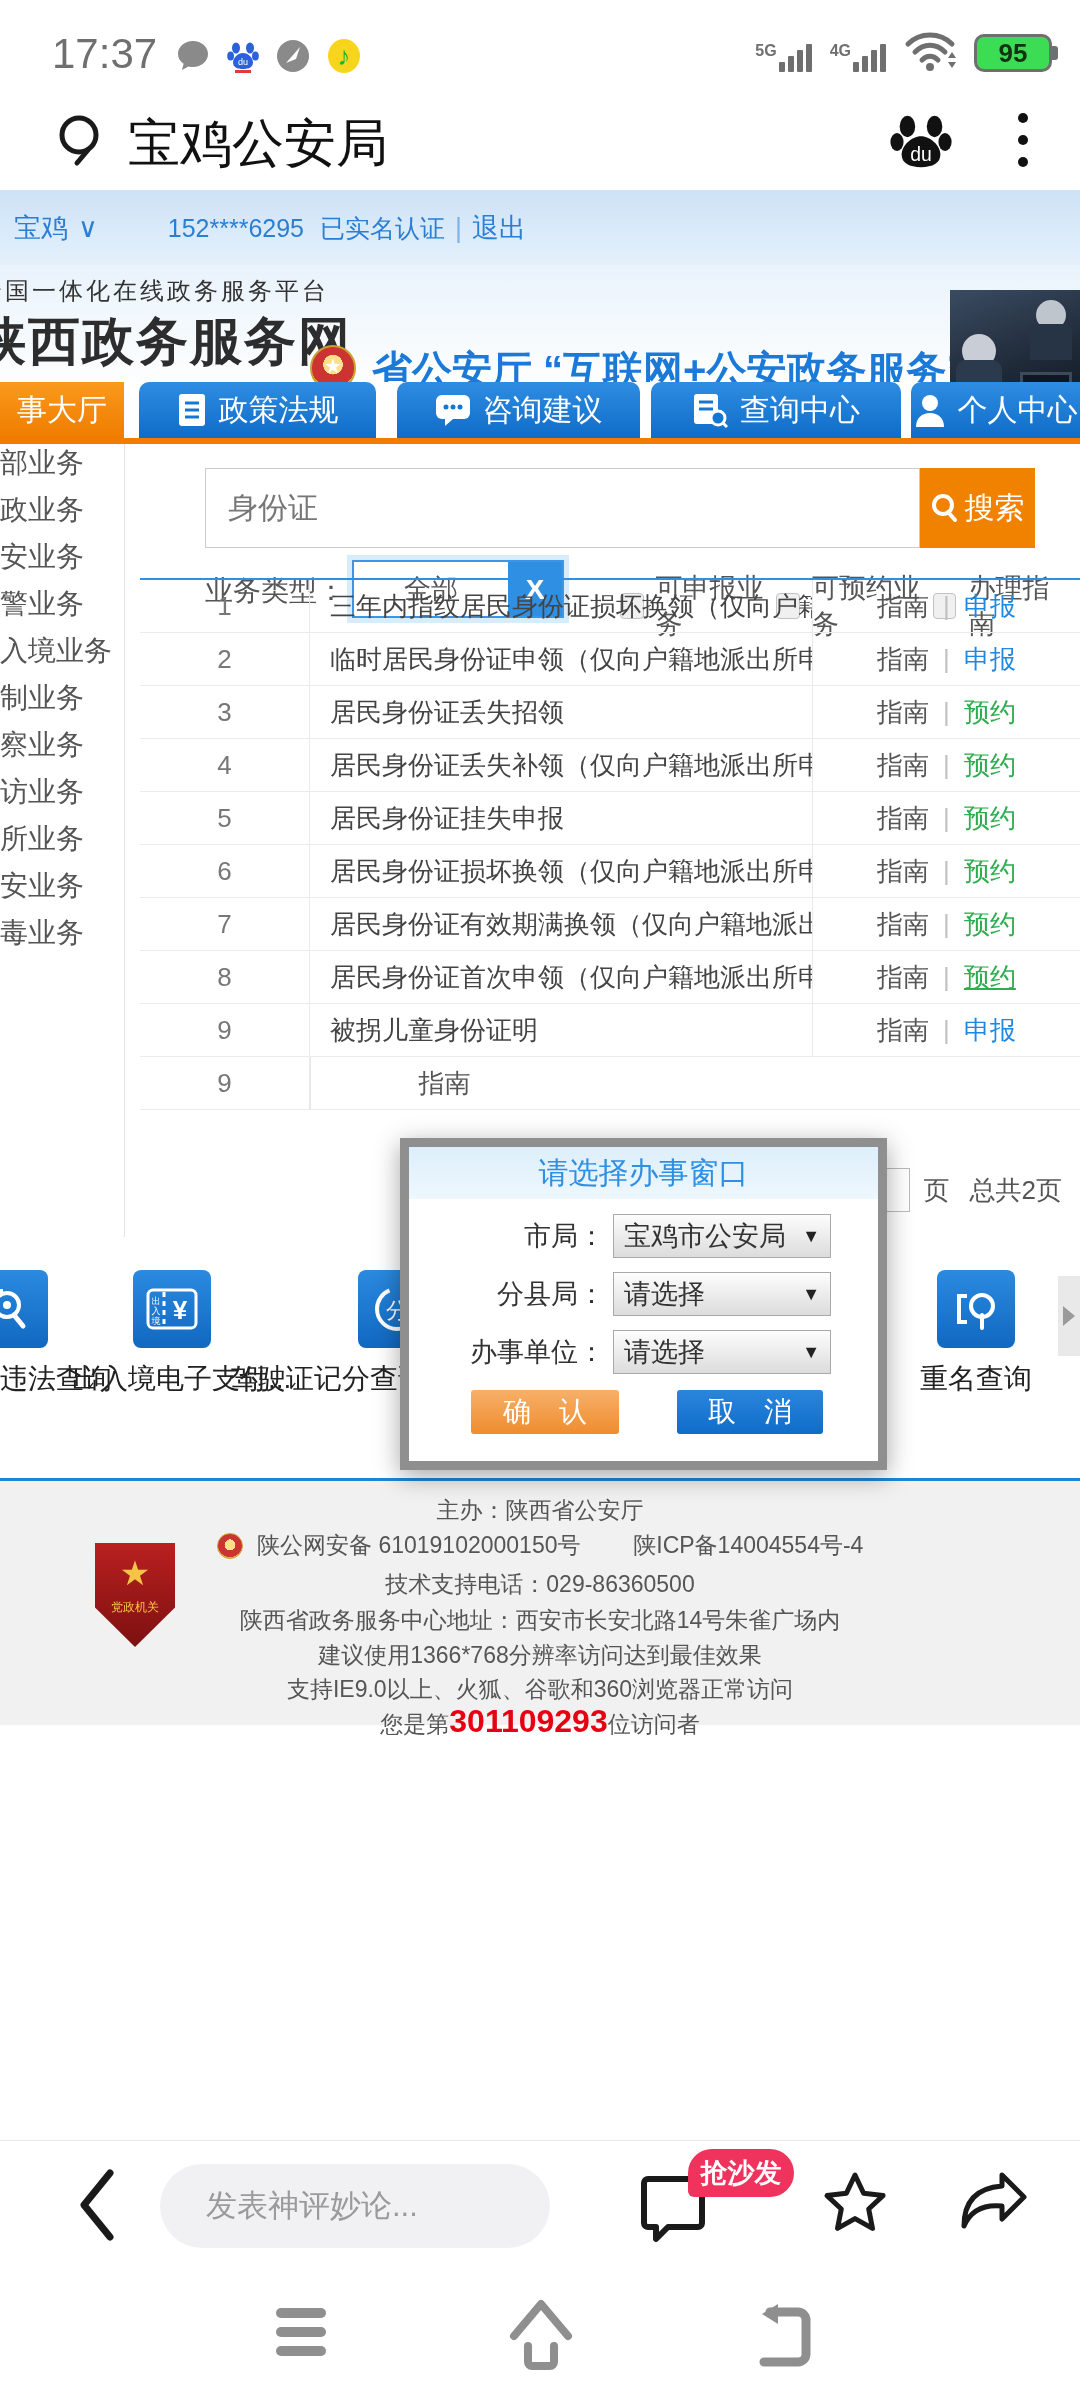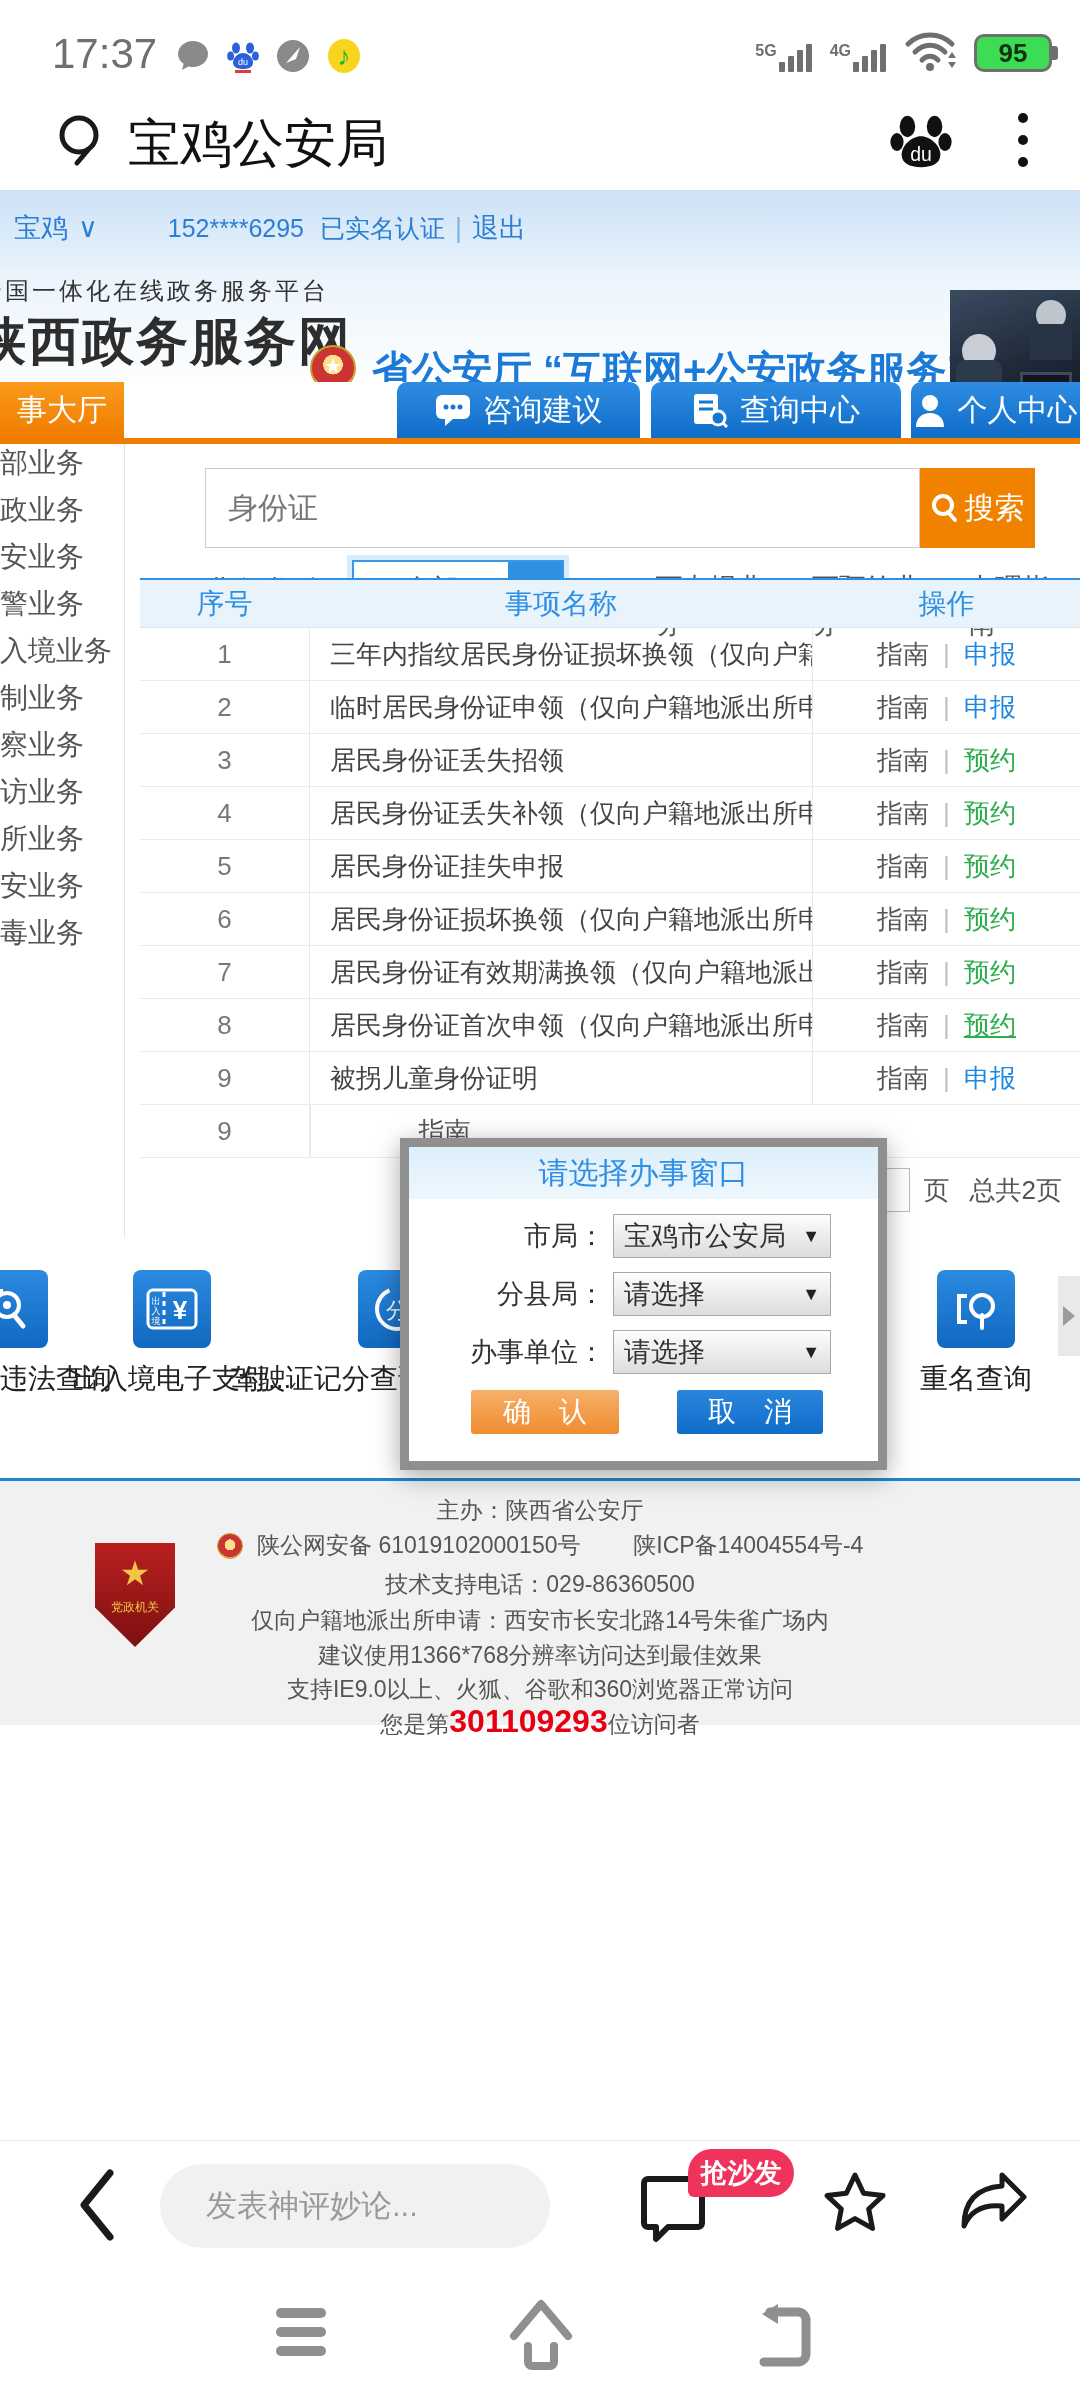--- a/index.html
+++ b/index.html
@@ -233,20 +233,29 @@
       <span class="ph1"></span>
       <span class="ph2"></span>
       <span class="mon"></span>
     </div>
 
   <div class="tabs">
     <div class="tabline"></div>
     <div class="tab active" style="left:0;width:124px">
       <span>事大厅</span>
     </div>
+    <div class="tab" style="left:139px;width:237px">
+      <svg width="30" height="36" viewBox="0 0 30 36">
+          <rect x="2" y="2" width="26" height="32" rx="3" fill="#fff"></rect>
+          <line x1="8" y1="11" x2="22" y2="11" stroke="#1478d2" stroke-width="3"></line>
+          <line x1="8" y1="18" x2="22" y2="18" stroke="#1478d2" stroke-width="3"></line>
+          <line x1="8" y1="25" x2="22" y2="25" stroke="#1478d2" stroke-width="3"></line>
+        </svg>
+      <span>政策法规</span>
+    </div>
     <div class="tab" style="left:651px;width:250px">
       <svg width="36" height="36" viewBox="0 0 36 36">
           <rect x="2" y="2" width="24" height="30" rx="3" fill="#fff"></rect>
           <line x1="7" y1="10" x2="21" y2="10" stroke="#1478d2" stroke-width="3"></line>
           <line x1="7" y1="17" x2="21" y2="17" stroke="#1478d2" stroke-width="3"></line>
           <circle cx="26" cy="26" r="7" fill="#1478d2" stroke="#fff" stroke-width="3"></circle>
           <line x1="31" y1="31" x2="35" y2="35" stroke="#fff" stroke-width="3"></line>
         </svg>
       <span>查询中心</span>
     </div>
@@ -307,25 +316,20 @@
         <span class="cb"></span>
         <span>可预约业务</span>
       </label>
     <label class="filter">
         <span class="cb"></span>
         <span>办理指南</span>
       </label>
   </div>
 
   <div class="table">
-    <div class="trow thead">
-      <div class="c-no">序号</div>
-      <div class="c-name">事项名称</div>
-      <div class="c-act">操作</div>
-    </div>
     <div class="trow">
       <div class="c-no">1</div>
       <div class="c-name">三年内指纹居民身份证损坏换领（仅向户籍地派出所申请...</div>
       <div class="c-act">
           <span class="a-guide">指南</span>
           <span class="a-sep">|</span>
           <span class="a-apply">申报</span>
         </div>
     </div>
     <div class="trow">
@@ -491,21 +495,21 @@
       <span class="tag">党政机关</span>
     </div>
     <div class="f-line" style="top:14px">主办：陕西省公安厅</div>
     <div class="f-line" style="top:49px">
       <span class="f-emblem"></span>
       <span>陕公网安备 61019102000150号</span>
       <span style="display:inline-block;width:40px"></span>
       <span>陕ICP备14004554号-4</span>
     </div>
     <div class="f-line" style="top:88px">技术支持电话：029-86360500</div>
-    <div class="f-line" style="top:124px">仅向户籍地派出所申请：西安市长安北路14号朱雀广场内</div>
+    <div class="f-line" style="top:124px">陕西省政务服务中心地址：西安市长安北路14号朱雀广场内</div>
     <div class="f-line" style="top:159px">建议使用1366*768分辨率访问达到最佳效果</div>
     <div class="f-line" style="top:193px">支持IE9.0以上、火狐、谷歌和360浏览器正常访问</div>
     <div class="f-line" style="top:222px">
       <span>您是第</span><span class="f-count">301109293</span><span>位访问者</span>
     </div>
   </div>
 
   <div class="bottombar">
     <svg style="position:absolute;left:76px;top:28px" width="40" height="72" viewBox="0 0 40 72">
         <polyline points="34,4 8,36 34,68" stroke="#1a1a1a" stroke-width="7" fill="none" stroke-linecap="round" stroke-linejoin="round"></polyline>

